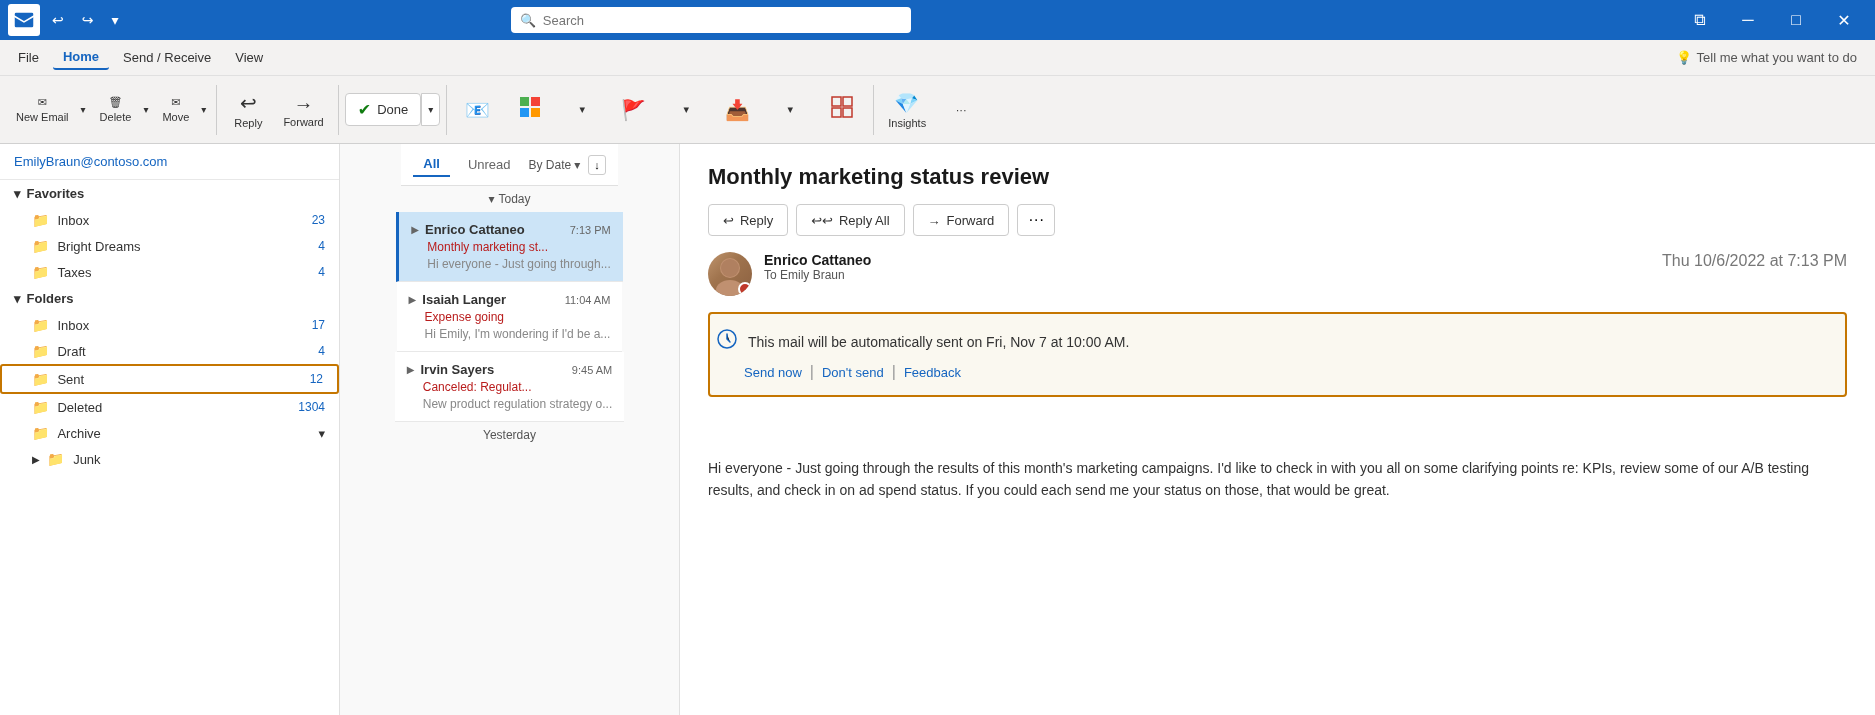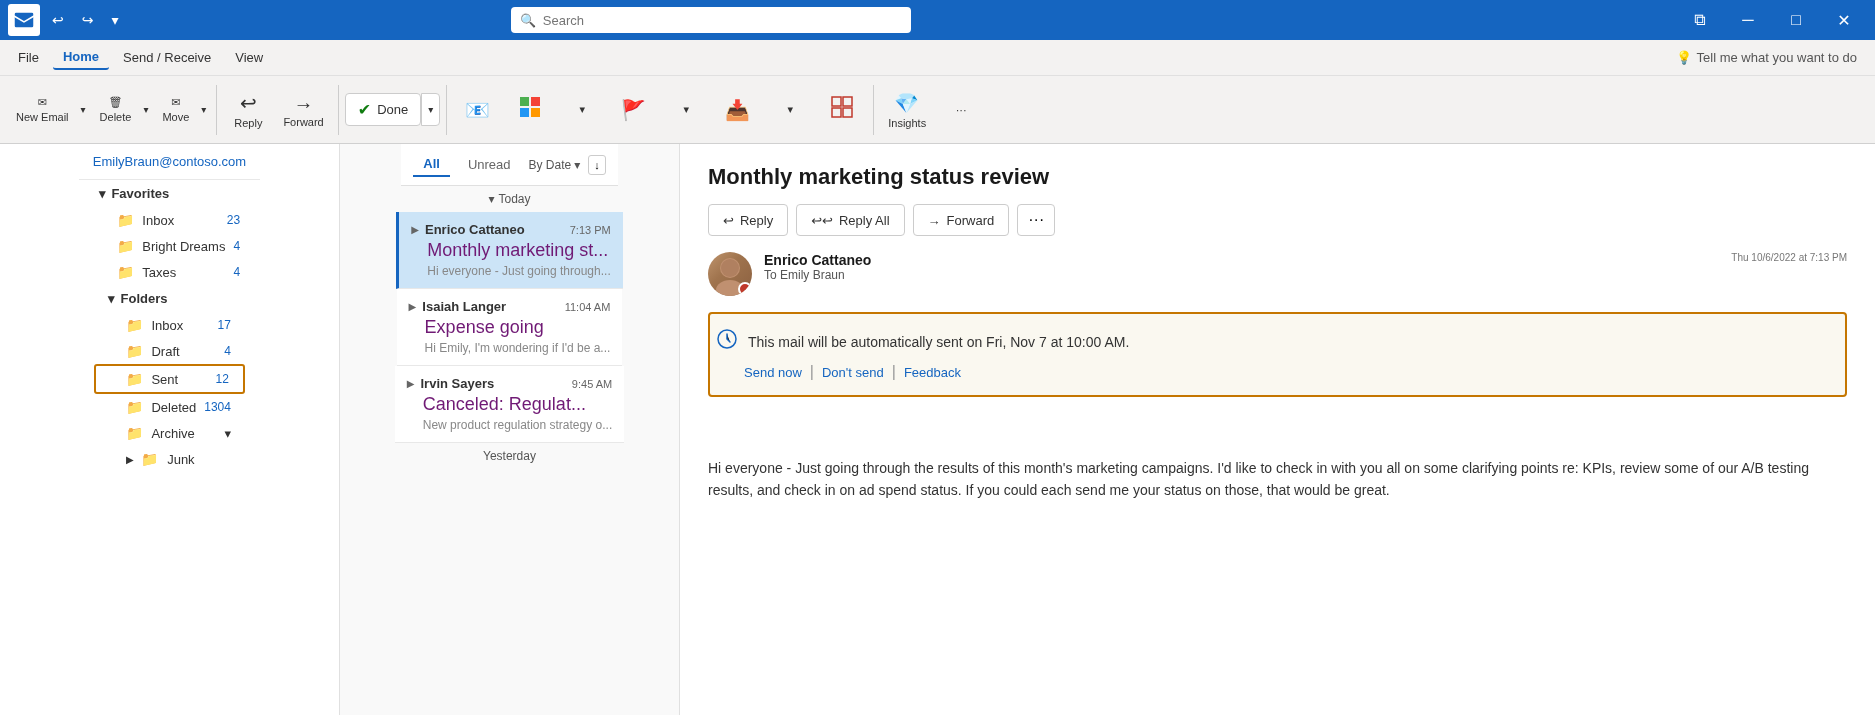--- a/index.html
+++ b/index.html
@@ -81,21 +81,20 @@
     }
 
     
     .sidebar {
       width: 340px;
       background: white;
       border-right: 1px solid #e0e0e0;
       display: flex;
       flex-direction: column;
       overflow: hidden;
-      align-items: center;
     }
     .sidebar-account {
       padding: 10px 14px;
       font-size: 13px;
       color: #1565c0;
       font-weight: 500;
       border-bottom: 1px solid #e8e8e8;
     }
     .sidebar-section { padding: 0; }
     .sidebar-group-header {
@@ -132,21 +131,21 @@
     .email-group-date { padding: 6px 12px; font-size: 12px; color: #555; font-weight: 500; display: flex; align-items: center; gap: 4px; }
     .email-item {
       padding: 10px 12px; cursor: pointer; border-bottom: 1px solid #e8e8e8;
       background: white; display: flex; flex-direction: column; gap: 3px;
     }
     .email-item.selected { background: #cce4f7; border-left: 3px solid #1565c0; }
     .email-item-header { display: flex; align-items: center; gap: 6px; }
     .expand-arrow { font-size: 10px; color: #666; }
     .email-sender { font-size: 13px; font-weight: 700; color: #333; flex: 1; }
     .email-time { font-size: 11px; color: #666; }
-    .email-subject { font-size: 18px; color: #701a75; padding-left: 16px; white-space: nowrap; overflow: hidden; text-overflow: ellipsis; }
+    .email-subject { font-size: 12px; color: #b91c1c; padding-left: 16px; white-space: nowrap; overflow: hidden; text-overflow: ellipsis; }
     .email-preview { font-size: 12px; color: #888; padding-left: 16px; white-space: nowrap; overflow: hidden; text-overflow: ellipsis; }
 
     
     .email-detail {
       flex: 1;
       background: white;
       display: flex;
       flex-direction: column;
       overflow: hidden;
       padding: 20px 28px;
@@ -159,21 +158,21 @@
       font-size: 13px; color: #333;
     }
     .detail-more-btn { display: flex; align-items: center; padding: 6px 10px; border: 1px solid #ccc; border-radius: 4px; background: white; cursor: pointer; font-size: 16px; }
     .email-meta { display: flex; align-items: flex-start; gap: 12px; margin-bottom: 16px; }
     .avatar { width: 44px; height: 44px; border-radius: 50%; background: #c0a080; overflow: hidden; flex-shrink: 0; position: relative; }
     .avatar-img { width: 100%; height: 100%; object-fit: cover; background: linear-gradient(135deg, #b8860b 0%, #cd853f 50%, #8b6914 100%); }
     .avatar-badge { position: absolute; bottom: 0; right: 0; width: 14px; height: 14px; background: #c0392b; border-radius: 50%; border: 2px solid white; }
     .email-from-info { flex: 1; }
     .email-from-name { font-size: 14px; font-weight: 700; color: #1a1a1a; }
     .email-to-line { font-size: 12px; color: #555; }
-    .email-date { font-size: 10px; color: #777; margin-left: auto; }
+    .email-date { font-size: 16px; color: #777; margin-left: auto; }
 
     
     .scheduled-banner {
       border: 2px solid #c57600;
       border-radius: 4px;
       padding: 14px 6px;
       background: #faf8f0;
       margin-bottom: 20px;
     }
     .banner-row1 { display: flex; align-items: center; gap: 10px; margin-bottom: 8px; }

